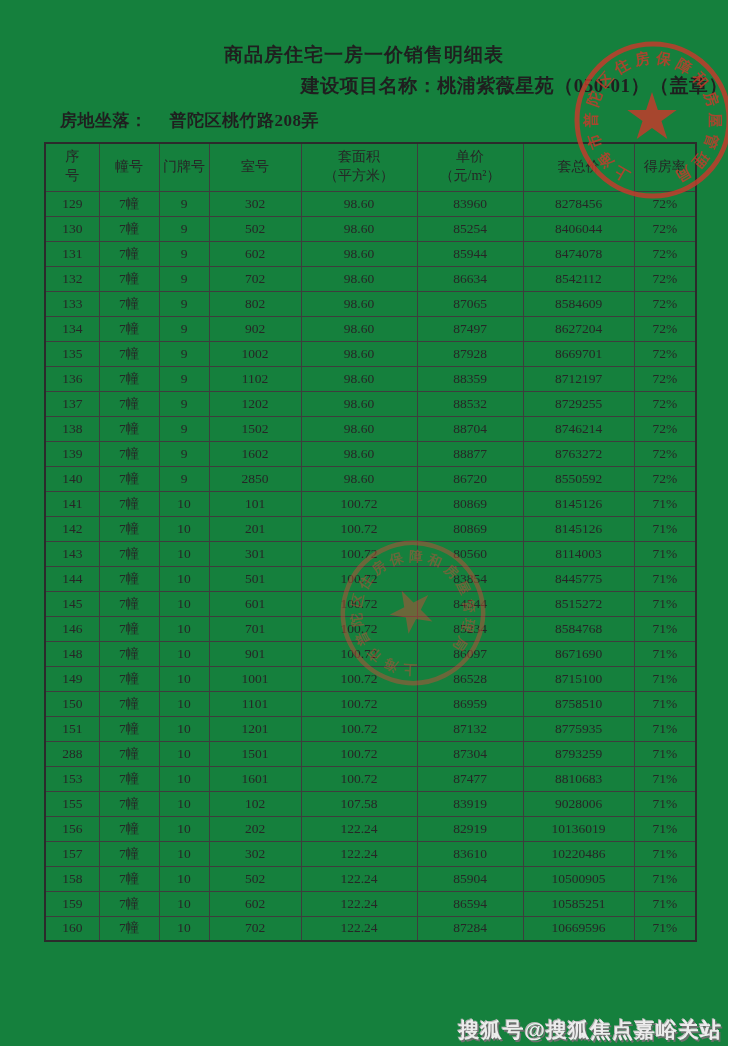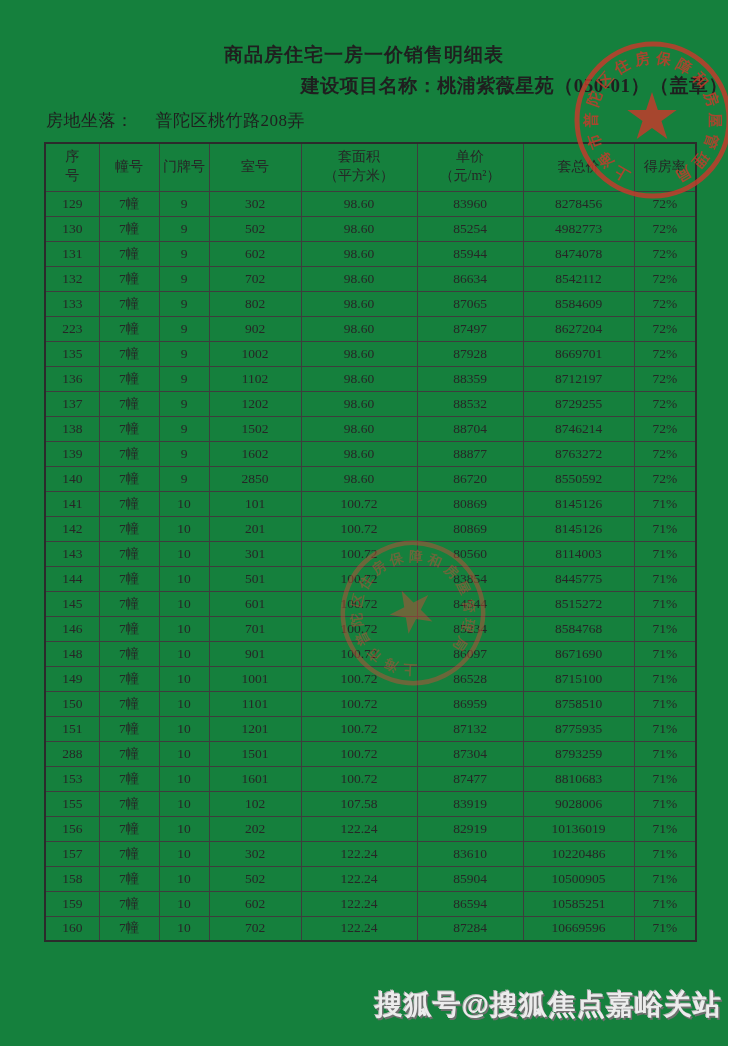--- a/index.html
+++ b/index.html
@@ -11,21 +11,21 @@
   }
   .doc-title{
     position:absolute;top:42px;left:0;width:100%;
     text-align:center;font-size:19px;font-weight:bold;letter-spacing:1px;
   }
   .doc-subtitle{
     position:absolute;top:73px;left:0;width:100%;
     text-align:right;font-size:19px;font-weight:bold;letter-spacing:0.5px;
   }
   .doc-location{
-    position:absolute;top:109px;left:46px;font-size:17px;letter-spacing:0.5px;
+    position:absolute;top:109px;left:60px;font-size:17px;letter-spacing:0.5px;font-weight:bold;
   }
   .doc-location .loc-value{margin-left:22px;}
   table.price{
     position:absolute;top:142px;left:44px;width:651px;
     border-collapse:collapse;table-layout:fixed;
     font-size:13.5px;
   }
   table.price th,table.price td{
     border:1px solid #3d3d3d;text-align:center;vertical-align:middle;
     padding:0;overflow:hidden;white-space:nowrap;
@@ -36,23 +36,23 @@
   table.price tbody tr{height:25px;}
   table.price th{font-size:14px;line-height:1.35;}
   .overlay{
     position:absolute;top:0;left:0;pointer-events:none;
   }
   .stamp-text text{
     font-family:"Liberation Serif","DejaVu Serif",serif;
     font-weight:bold;
   }
   .watermark{
-    position:absolute;right:6px;bottom:22px;
+    position:absolute;right:6px;bottom:2px;
     font-family:"Liberation Sans","DejaVu Sans",sans-serif;
-    font-size:28px;font-weight:bold;letter-spacing:1px;
+    font-size:21px;font-weight:bold;letter-spacing:1px;
     color:#ececec;
     text-shadow:1.5px 1.5px 0 #6e6e6e,-1px -1px 0 #b5b5b5;
   }
 </style>
 </head>
 <body>
 
 <div class="sheet">
 
   <div class="doc-title">商品房住宅一房一价销售明细表</div>
@@ -114,21 +114,21 @@
           <td>8278456</td>
           <td>72%</td>
         </tr>
         <tr>
           <td>130</td>
           <td>7幢</td>
           <td>9</td>
           <td>502</td>
           <td>98.60</td>
           <td>85254</td>
-          <td>4982773</td>
+          <td>8406044</td>
           <td>72%</td>
         </tr>
         <tr>
           <td>131</td>
           <td>7幢</td>
           <td>9</td>
           <td>602</td>
           <td>98.60</td>
           <td>85944</td>
           <td>8474078</td>
@@ -148,21 +148,21 @@
           <td>133</td>
           <td>7幢</td>
           <td>9</td>
           <td>802</td>
           <td>98.60</td>
           <td>87065</td>
           <td>8584609</td>
           <td>72%</td>
         </tr>
         <tr>
-          <td>223</td>
+          <td>134</td>
           <td>7幢</td>
           <td>9</td>
           <td>902</td>
           <td>98.60</td>
           <td>87497</td>
           <td>8627204</td>
           <td>72%</td>
         </tr>
         <tr>
           <td>135</td>

